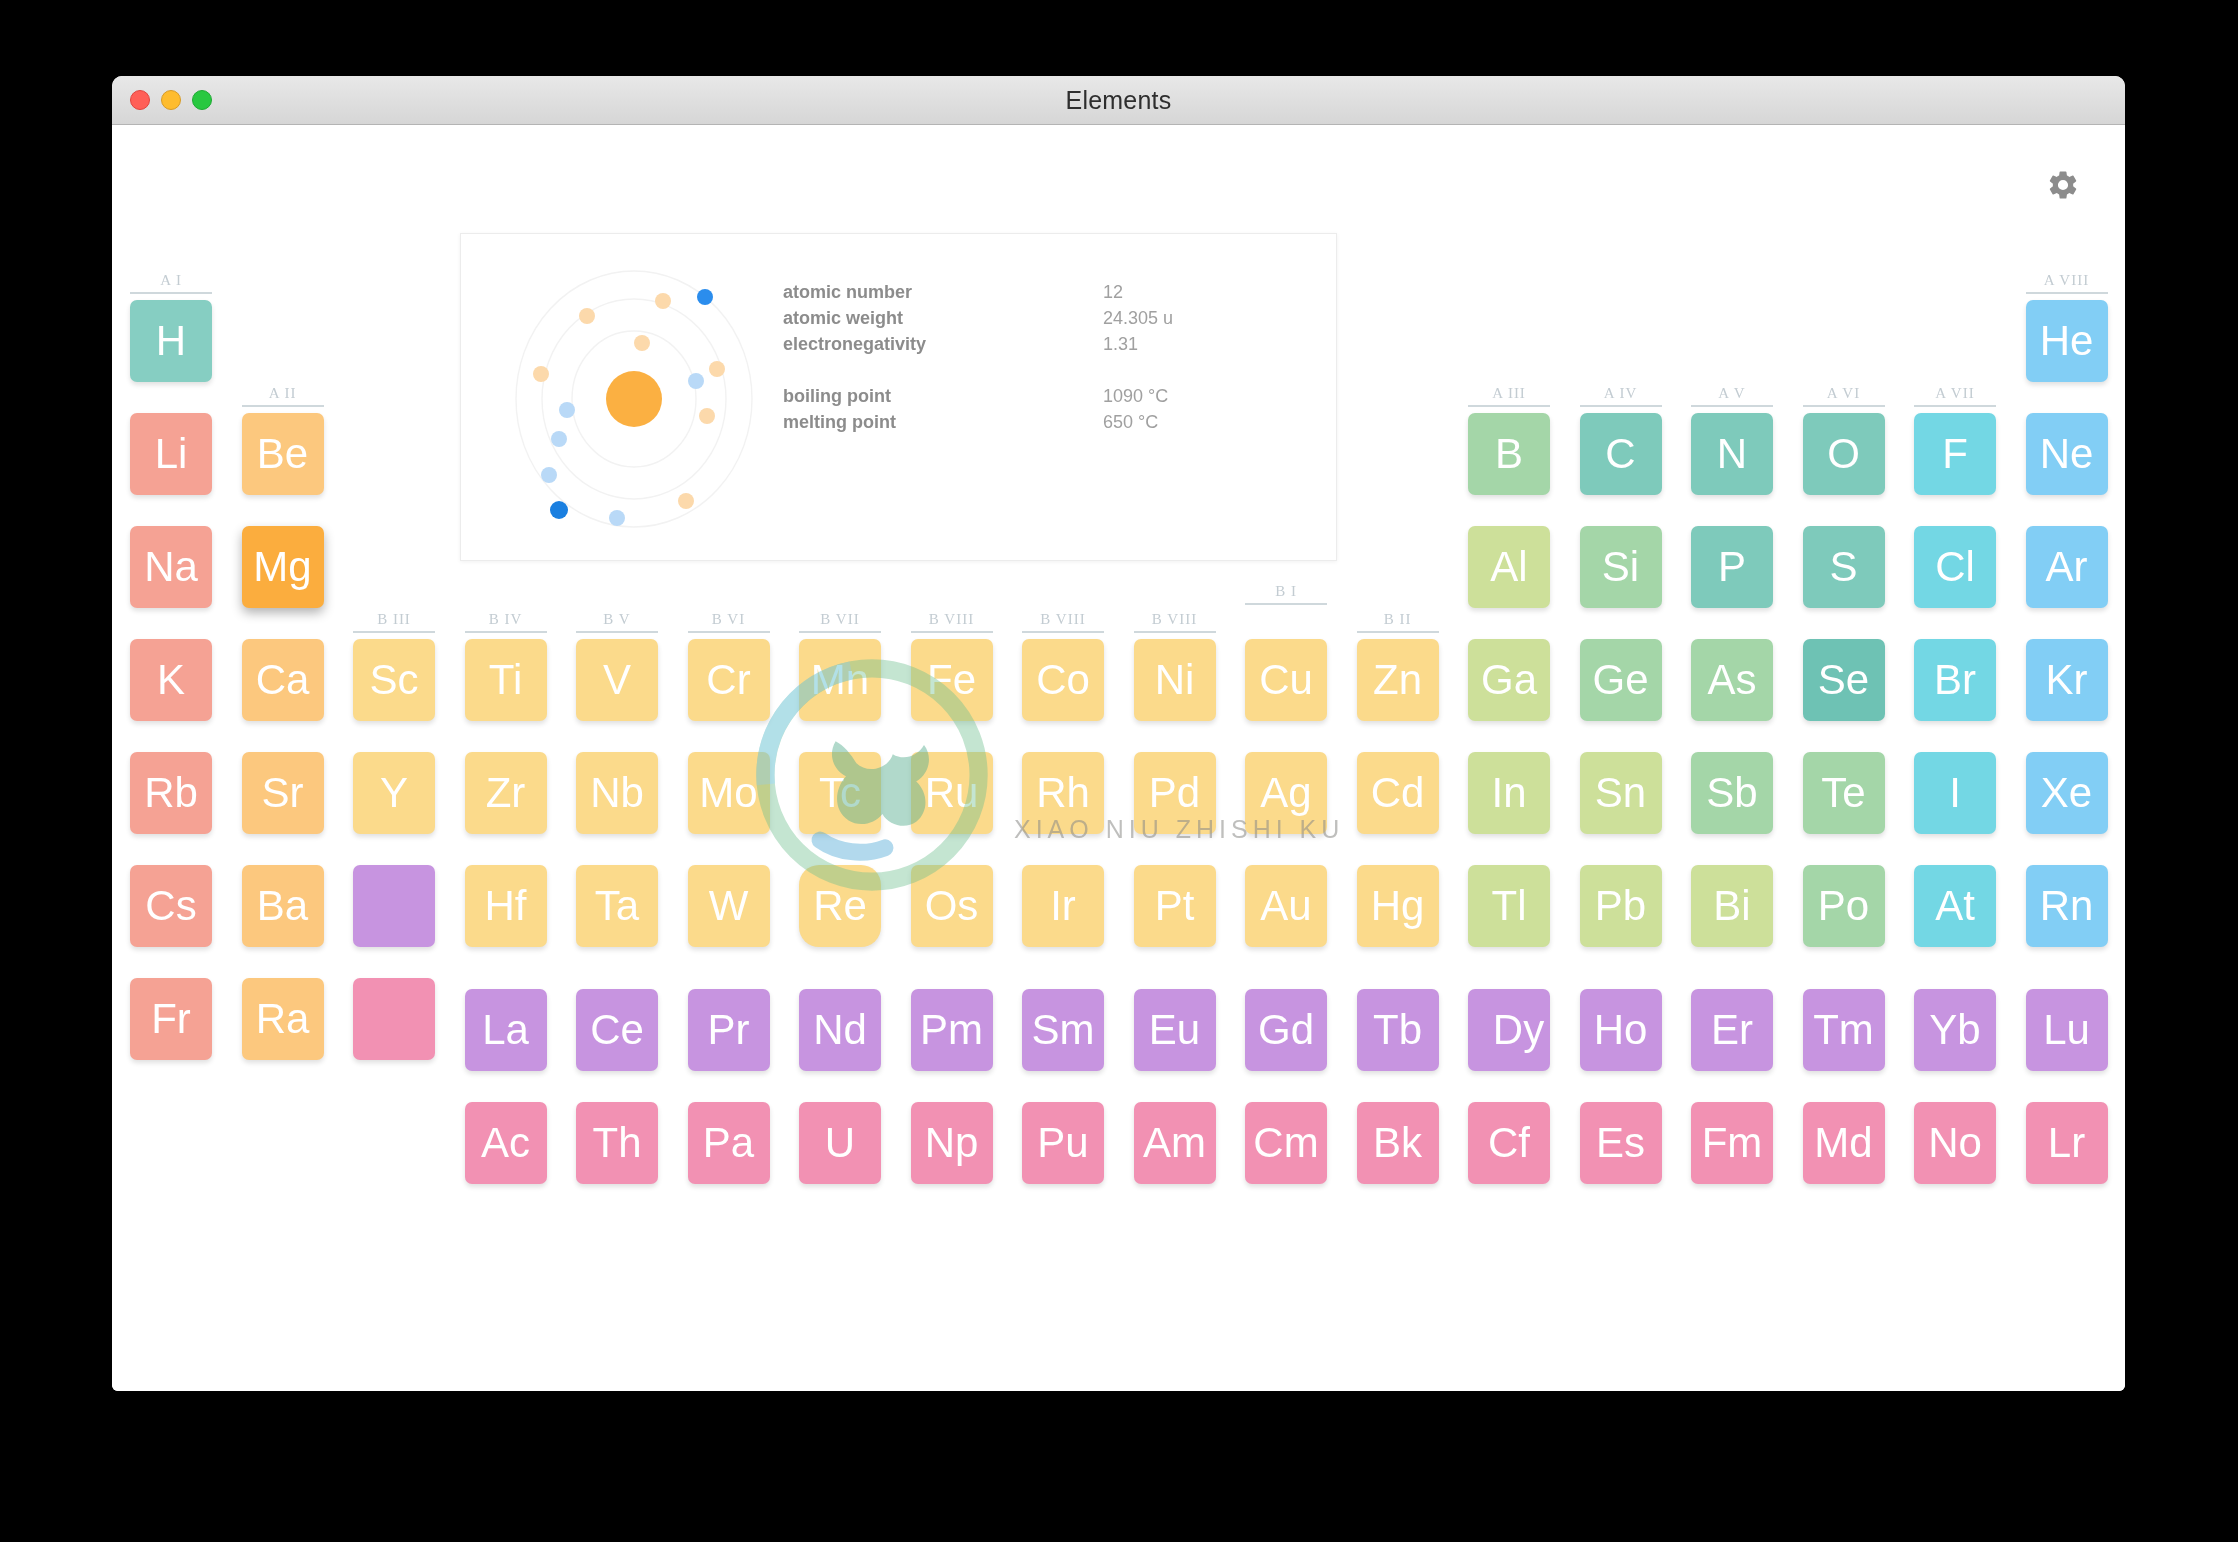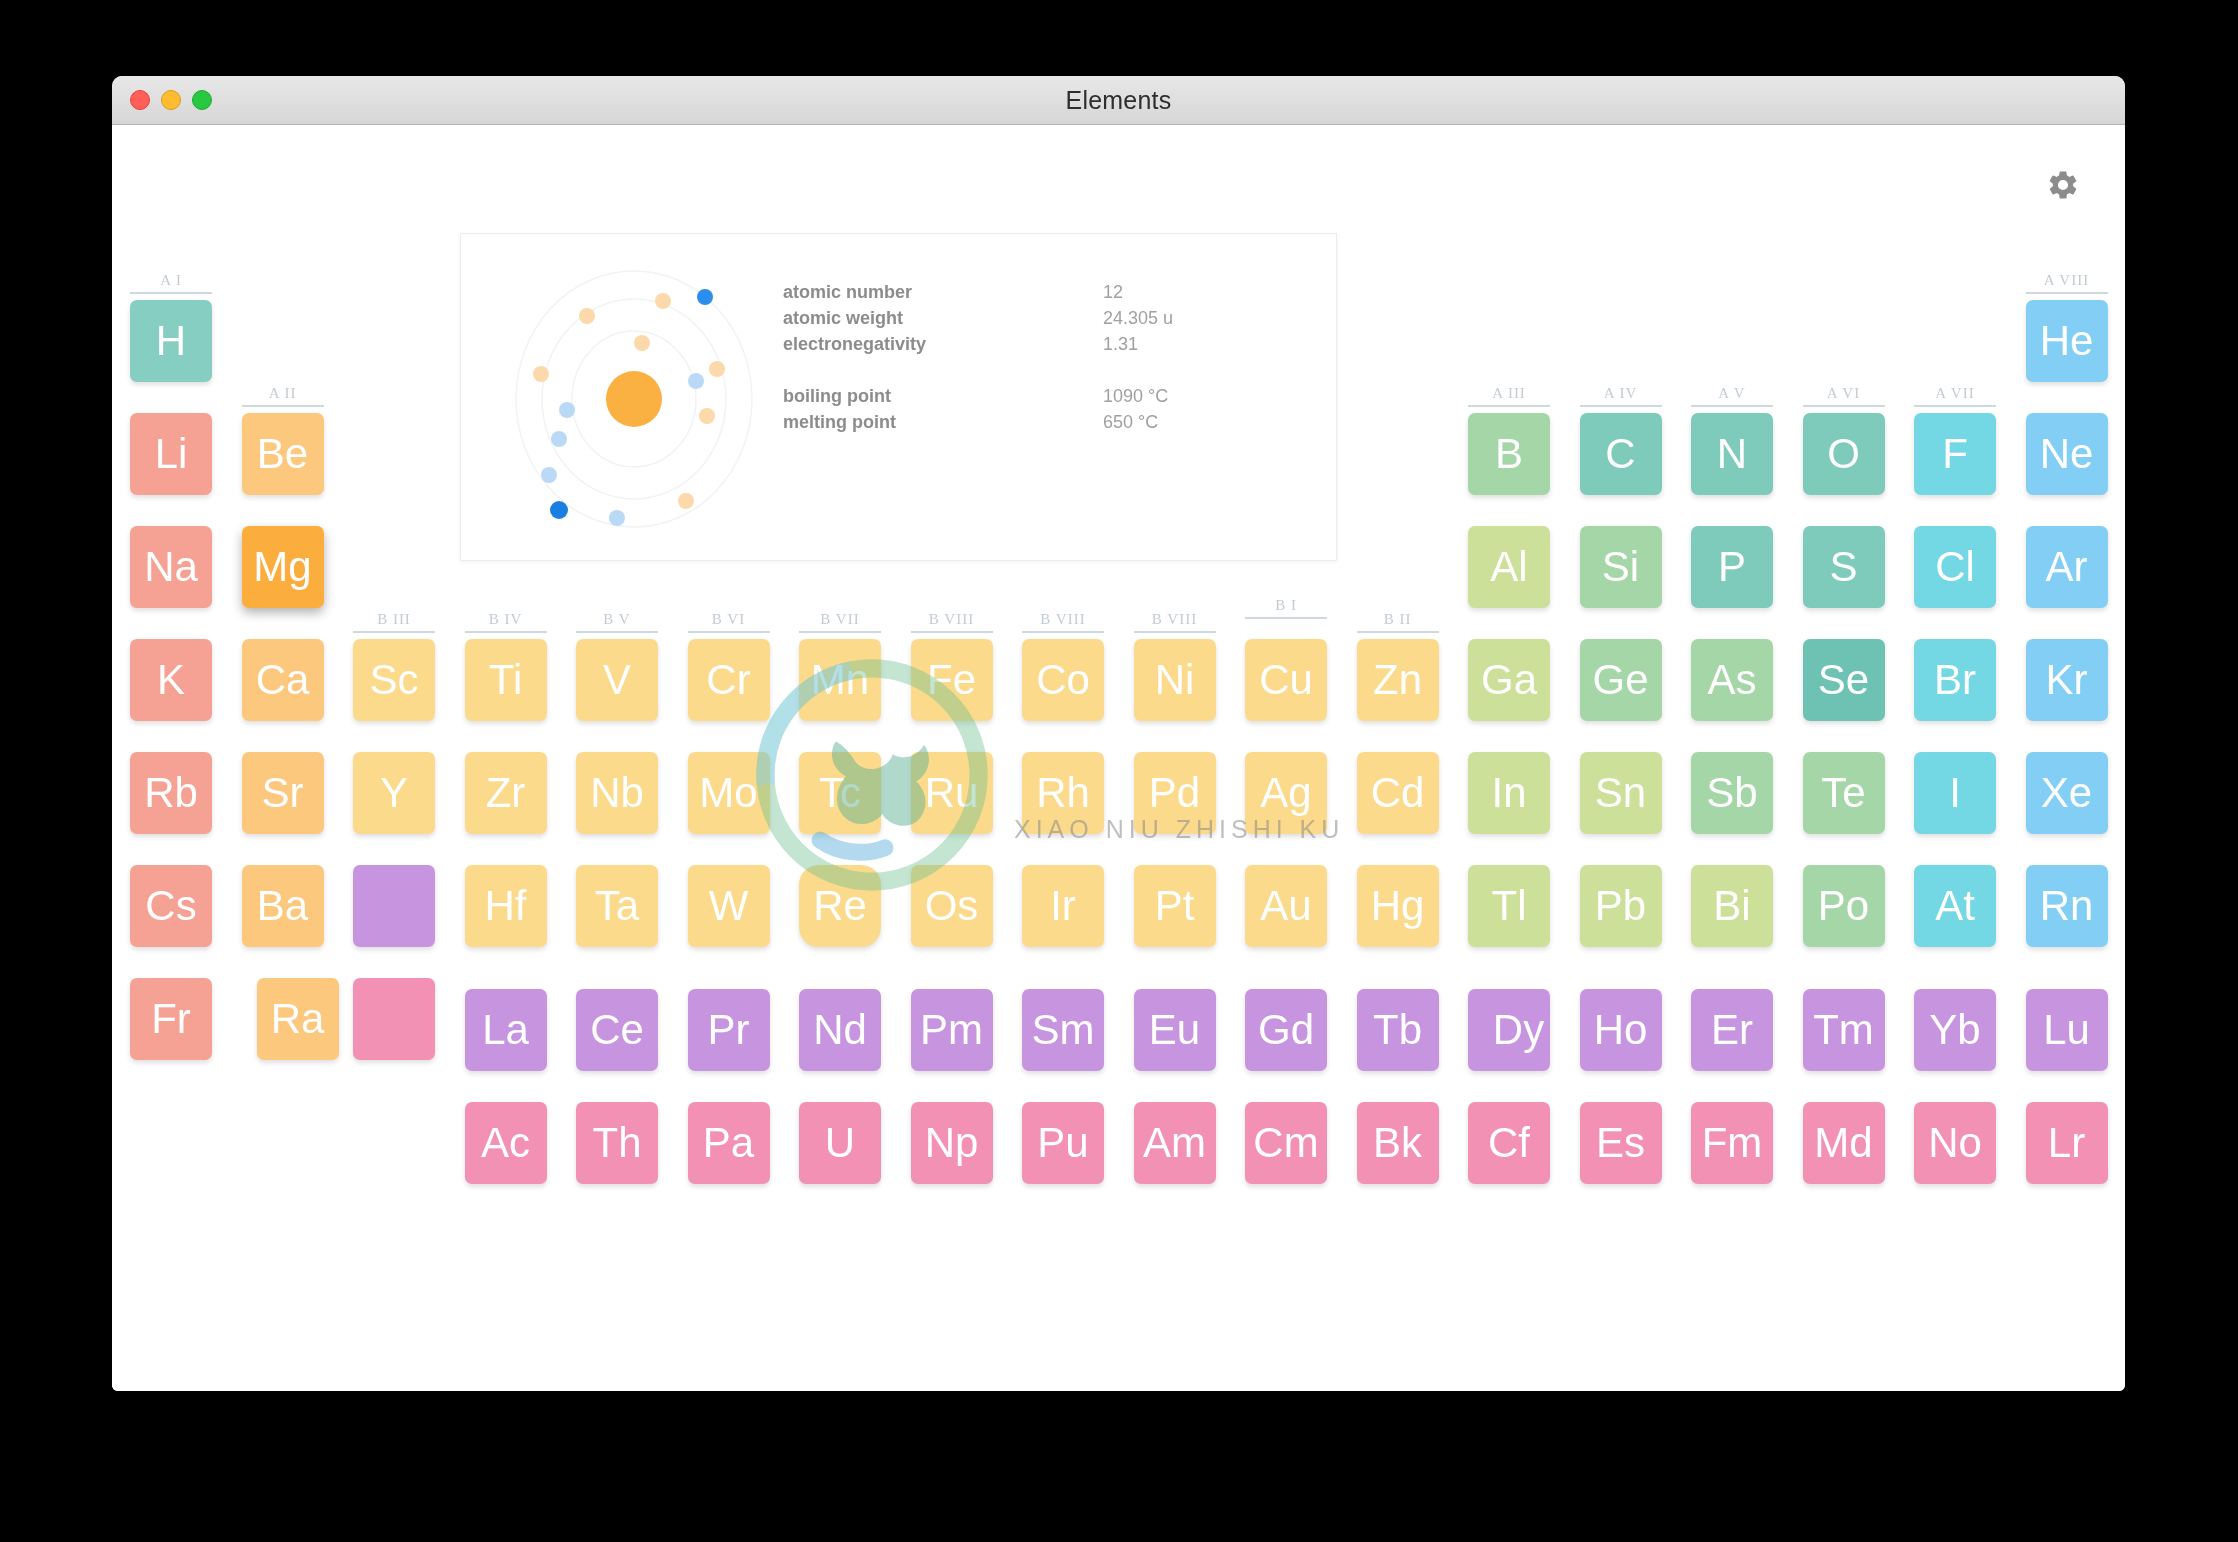--- a/index.html
+++ b/index.html
@@ -300,21 +300,21 @@
           <div class="grouphead" style="left: 18px; top: 143px;">A I</div>
           <div class="grouphead" style="left: 129.5px; top: 256px;">A II</div>
           <div class="grouphead" style="left: 241px; top: 482px;">B III</div>
           <div class="grouphead" style="left: 352.5px; top: 482px;">B IV</div>
           <div class="grouphead" style="left: 464px; top: 482px;">B V</div>
           <div class="grouphead" style="left: 575.5px; top: 482px;">B VI</div>
           <div class="grouphead" style="left: 687px; top: 482px;">B VII</div>
           <div class="grouphead" style="left: 798.5px; top: 482px;">B VIII</div>
           <div class="grouphead" style="left: 910px; top: 482px;">B VIII</div>
           <div class="grouphead" style="left: 1021.5px; top: 482px;">B VIII</div>
-          <div class="grouphead" style="left: 1133px; top: 468px;">B I</div>
+          <div class="grouphead" style="left: 1133px; top: 454px;">B I</div>
           <div class="grouphead" style="left: 1244.5px; top: 482px;">B II</div>
           <div class="grouphead" style="left: 1356px; top: 256px;">A III</div>
           <div class="grouphead" style="left: 1467.5px; top: 256px;">A IV</div>
           <div class="grouphead" style="left: 1579px; top: 256px;">A V</div>
           <div class="grouphead" style="left: 1690.5px; top: 256px;">A VI</div>
           <div class="grouphead" style="left: 1802px; top: 256px;">A VII</div>
           <div class="grouphead" style="left: 1913.5px; top: 143px;">A VIII</div>
           <div class="cell" style="left: 18px; top: 175px; background: rgb(134, 206, 194);">
             <span>H</span>
           </div>
@@ -525,21 +525,21 @@
           </div>
           <div class="cell" style="left: 1802px; top: 740px; background: rgb(115, 215, 228);">
             <span>At</span>
           </div>
           <div class="cell" style="left: 1913.5px; top: 740px; background: rgb(130, 206, 245);">
             <span>Rn</span>
           </div>
           <div class="cell" style="left: 18px; top: 853px; background: rgb(245, 162, 148);">
             <span>Fr</span>
           </div>
-          <div class="cell" style="left: 129.5px; top: 853px; background: rgb(252, 200, 126); margin-left: 15px;">
+          <div class="cell" style="left: 129.5px; top: 853px; background: rgb(252, 200, 126);">
             <span>Ra</span>
           </div>
           <div class="cell empty" style="left: 241px; top: 853px; background: rgb(242, 145, 179);"></div>
           <div class="cell" style="left: 352.5px; top: 864px; background: rgb(199, 148, 224);">
             <span>La</span>
           </div>
           <div class="cell" style="left: 464px; top: 864px; background: rgb(199, 148, 224);">
             <span>Ce</span>
           </div>
           <div class="cell" style="left: 575.5px; top: 864px; background: rgb(199, 148, 224);">

